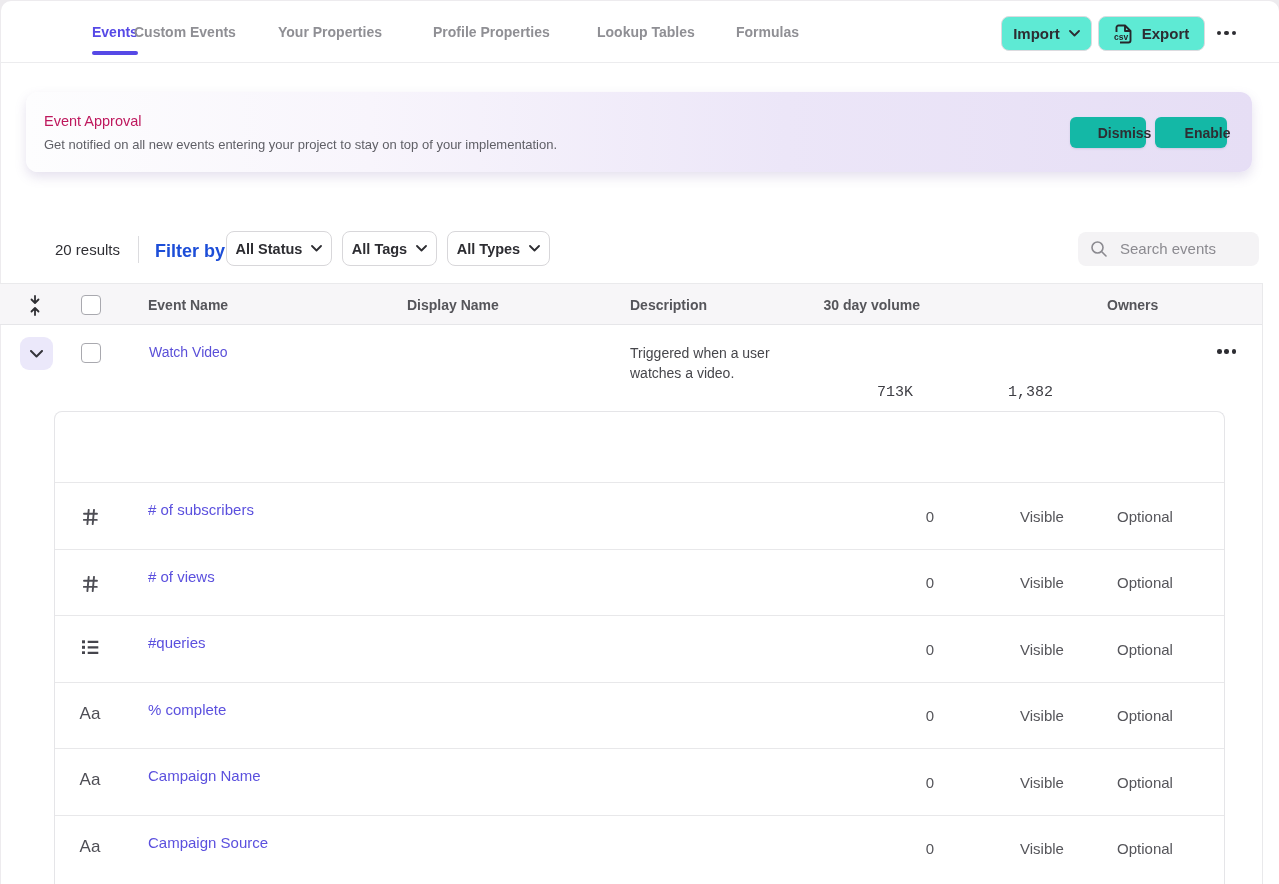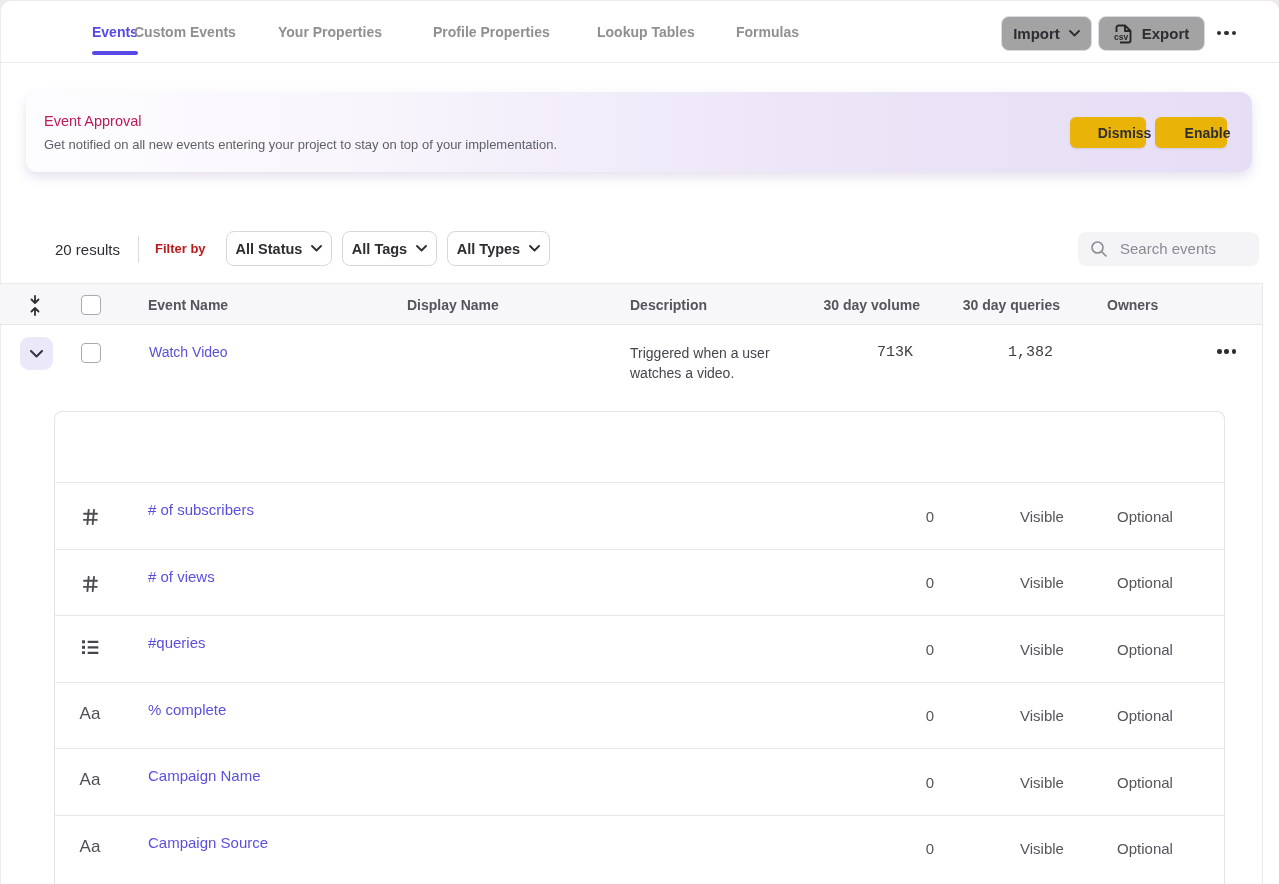--- a/index.html
+++ b/index.html
@@ -5,58 +5,58 @@
   * { margin:0; padding:0; box-sizing:border-box; }
   html,body { width:1279px; height:884px; overflow:hidden; }
   body { background:#edebee; font-family:"Liberation Sans", sans-serif; position:relative; }
   .card { position:absolute; left:1px; top:1px; width:1278px; height:883px; background:#fff; border-top-left-radius:10px; border-top-right-radius:10px; }
 
   
   .nav { position:absolute; left:0; top:0; width:100%; height:63px; border-bottom:1px solid #ececee; }
   .navitem { position:absolute; top:24px; font-size:14px; font-weight:600; color:#8f8f94; white-space:nowrap; }
   .navitem.active { color:#5649e6; }
   .navitem.active::after { content:""; position:absolute; left:0; right:0; top:27px; height:4px; border-radius:2px; background:#5649e6; }
-  .btn { position:absolute; border:1px solid #dcdbdf; border-radius:8px; background:#a3a3a3; display:flex; align-items:center; justify-content:center; font-size:15px; font-weight:600; color:#2d2d32; }
+  .btn { position:absolute; border:1px solid #dcdbdf; border-radius:8px; background:#5eead4; display:flex; align-items:center; justify-content:center; font-size:15px; font-weight:600; color:#2d2d32; }
   #btn-import { left:1001px; top:16px; width:91px; height:35px; gap:9px; }
   #btn-export { left:1098px; top:16px; width:107px; height:35px; gap:9px; }
   .navdots { position:absolute; left:1217px; top:31px; width:19px; height:5px; display:flex; justify-content:space-between; }
   .navdots span { width:4.3px; height:4.3px; border-radius:50%; background:#2d2d32; }
 
   
   .banner { position:absolute; left:26px; top:92px; width:1226px; height:80px; border-radius:12px;
     background:linear-gradient(90deg, #fdfdfe 0%, #f8f5fc 28%, #ece6f8 62%, #e6def5 100%);
     box-shadow:0 5px 12px rgba(110,90,160,0.18); }
   
-  .bbtn { position:absolute; top:117px; height:31px; background:#eab308; border-radius:6px; display:flex; align-items:center; justify-content:center; font-size:14px; font-weight:600; color:#2e2e33; box-shadow:0 1px 2px rgba(100,90,140,0.18);padding-left:33px; }
+  .bbtn { position:absolute; top:117px; height:31px; background:#14b8a6; border-radius:6px; display:flex; align-items:center; justify-content:center; font-size:14px; font-weight:600; color:#2e2e33; box-shadow:0 1px 2px rgba(100,90,140,0.18);padding-left:33px; }
   #btn-dismiss { left:1044px; width:76px; }
   #btn-enable  { left:1129px; width:72px; }
 
   
   .results { position:absolute; left:55px; top:241px; font-size:15px; color:#2f2f34; }
   .vdiv { position:absolute; left:138px; top:236px; width:1px; height:27px; background:#dcdcdf; }
-  .filterby { position:absolute; left:155px; top:241px; font-size:13px; font-weight:600; color:#b91c1c; }
+  .filterby { position:absolute; left:155px; top:241px; font-size:18px; font-weight:600; color:#1d4ed8; }
   .drop { position:absolute; top:231px; height:35px; border:1px solid #d8d7da; border-radius:8px; background:#fff; display:flex; align-items:center; justify-content:center; gap:9px; font-size:14.5px; font-weight:600; color:#2d2d32; }
   #d1 { left:226px; width:106px; }
   #d2 { left:342px; width:95px; }
   #d3 { left:447px; width:103px; }
   .search { position:absolute; left:1078px; top:232px; width:181px; height:34px; background:#f4f3f5; border-radius:8px; }
   .search svg { position:absolute; left:12px; top:8px; }
   .search span { position:absolute; left:42px; top:8px; font-size:15px; color:#8b8a90; }
 
   
   .thead { position:absolute; left:0; top:283px; width:1262px; height:42px; background:#f7f6f8; border-top:1px solid #eaeaec; border-bottom:1px solid #e6e6e9; }
   .th { position:absolute; top:0; height:42px; display:flex; align-items:center; font-size:14px; font-weight:600; color:#55555a; }
   .rightline { position:absolute; left:1262px; top:283px; width:1px; height:601px; background:#e9e9eb; }
   .cb { position:absolute; width:20px; height:20px; border:1.5px solid #a9a9af; border-radius:4px; background:#fff; }
 
   
   .expandbtn { position:absolute; left:20px; top:337px; width:33px; height:33px; border-radius:9px; background:#ebe8fa; display:flex; align-items:center; justify-content:center; }
   .evlink { position:absolute; font-size:14px; color:#5a4fd8; }
   .desc { position:absolute; left:630px; top:343px; font-size:14px; color:#46464b; line-height:20px; }
-  .mono { font-family:"Liberation Mono", monospace; font-size:15px; color:#3e3e44; position:absolute; }
+  .mono { font-family:"Liberation Mono", monospace; font-size:15px; color:#3e3e44; position:absolute;margin-top:40px; }
   .rowdots { position:absolute; left:1217px; top:349px; width:19px; height:5px; display:flex; justify-content:space-between; }
   .rowdots span { width:4.5px; height:4.5px; border-radius:50%; background:#2d2d32; }
 
   
   .panel { position:absolute; left:54px; top:411px; width:1171px; height:473px; background:#fff; border:1px solid #e5e5e8; border-bottom:none; border-top-left-radius:8px; border-top-right-radius:8px; }
   .tabs { position:absolute; left:14px; top:17px; height:32px; display:flex; border:1px solid #e2e2e5; border-radius:8px; overflow:hidden; }
   .tab { height:100%; display:flex; align-items:center; justify-content:center; font-size:14px; }
   .tab.on { width:136px; background:#f1f0f2; font-weight:600; color:#2d2d31; border-right:1px solid #e2e2e5; }
   .tab.off { width:165px; color:#95959a; background:#fff; font-size:14.5px; font-weight:600; }
   .prow { position:absolute; left:0; width:1169px; height:66.5px; border-top:1px solid #e8e8ea; }
@@ -132,21 +132,20 @@
 <div class="thead">
   <svg style="position:absolute; left:28px; top:11px;" width="14" height="21" viewBox="0 0 14 21" fill="none" stroke="#2f2f33" stroke-width="1.8" stroke-linecap="round" stroke-linejoin="round">
     <path d="M7 1v6M3.5 4.5L7 8l3.5-3.5"></path>
     <path d="M7 20v-6M3.5 16.5L7 13l3.5 3.5"></path>
   </svg>
   <div class="cb" style="left:81px; top:11px;"></div>
   <div class="th" style="left:148px;">Event Name</div>
   <div class="th" style="left:407px;">Display Name</div>
   <div class="th" style="left:630px;">Description</div>
   <div class="th" style="left:820px; width:100px; justify-content:flex-end;">30 day volume</div>
-  <div class="th" style="left:940px; width:120px; justify-content:flex-end;">30 day queries</div>
   <div class="th" style="left:1107px;">Owners</div>
 </div>
 <div class="rightline"></div>
 
 <div class="expandbtn">
   <svg width="13" height="8" viewBox="0 0 13 8">
       <path d="M1 1l5.5 5.5L12 1" stroke="#34343a" stroke-width="2" fill="none" stroke-linecap="round" stroke-linejoin="round"></path>
     </svg>
 </div>
 <div class="cb" style="left:81px; top:343px;"></div>

